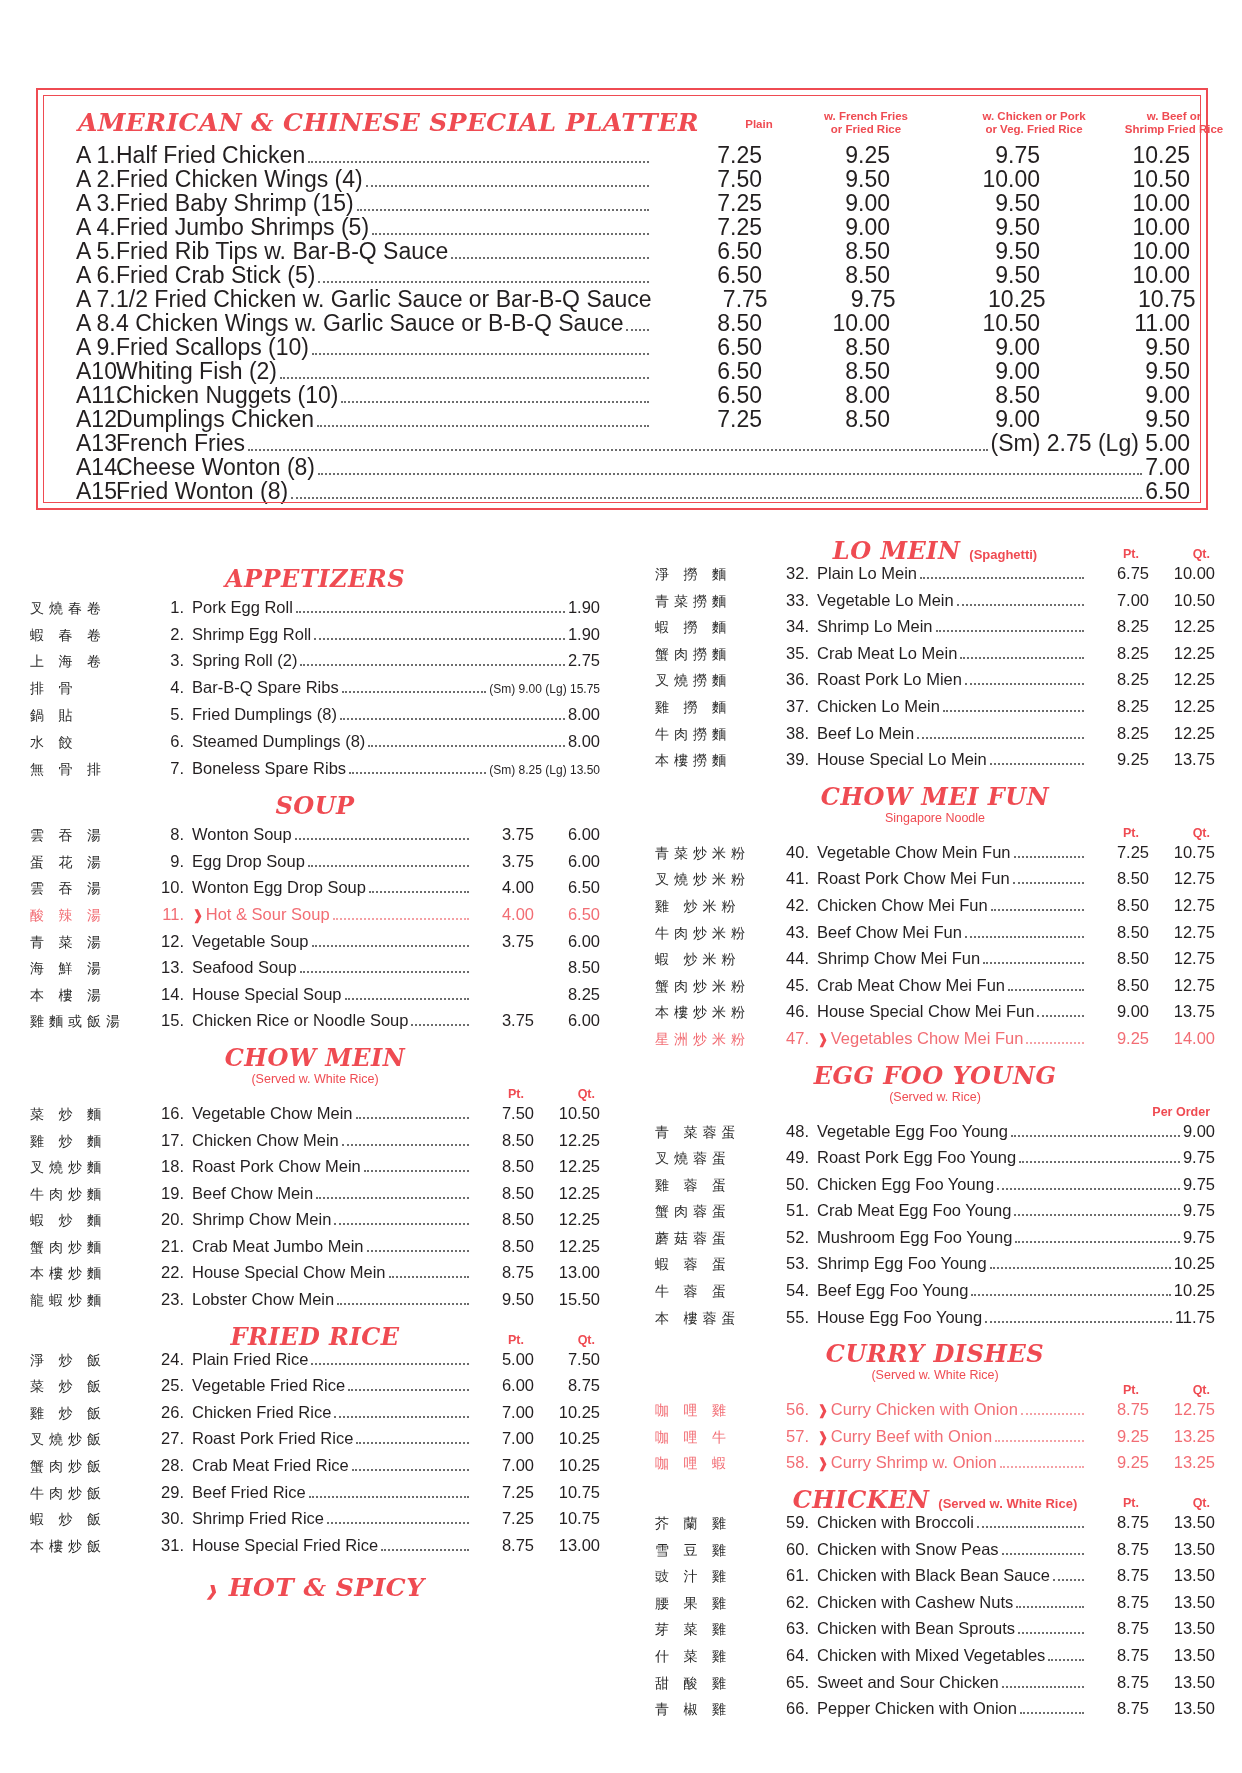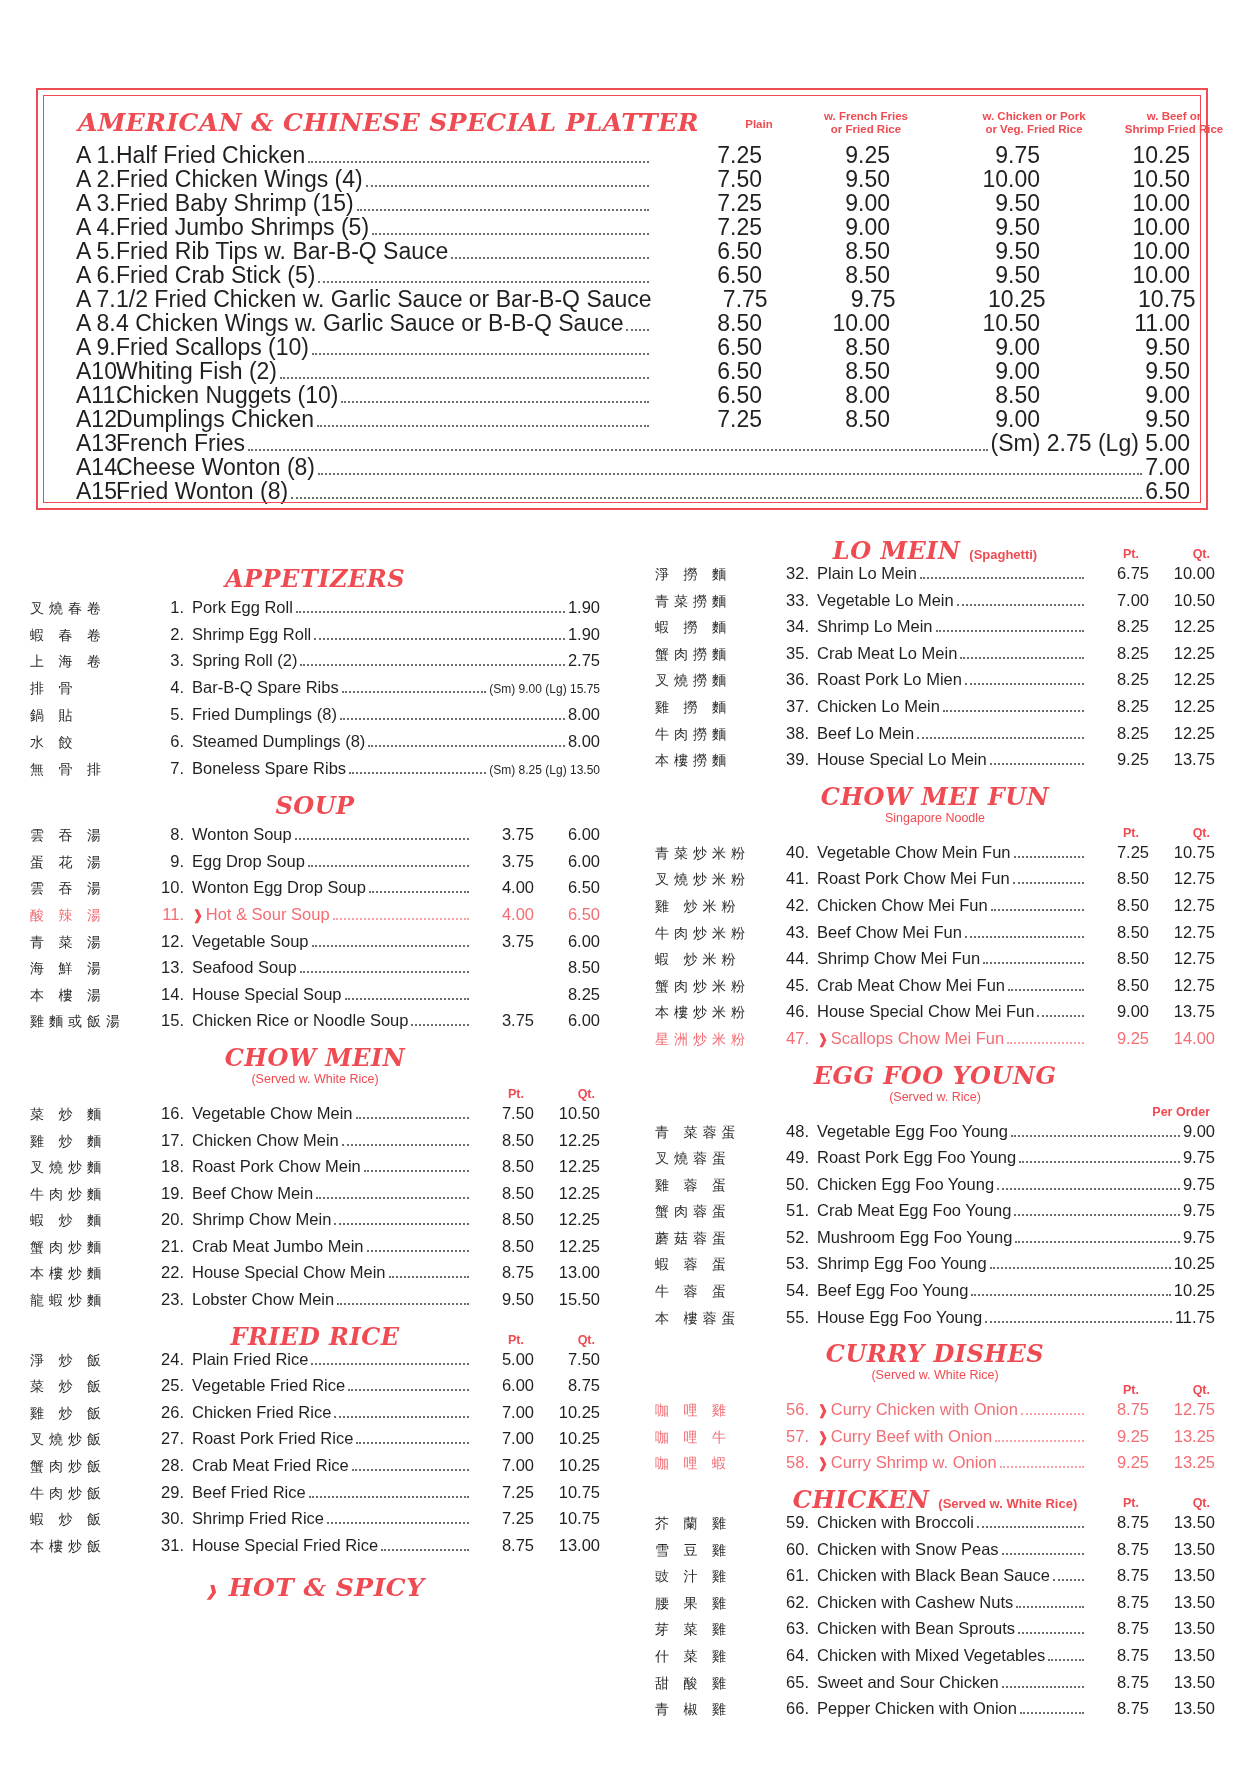--- a/index.html
+++ b/index.html
@@ -755,21 +755,21 @@
           <span class="num">46.</span>
           <span class="nm">House Special Chow Mei Fun</span>
           <span class="dots"></span>
           <span class="pt">9.00</span>
           <span class="qt">13.75</span>
         </div>
         <div class="item spicy">
           <span class="cn">星洲炒米粉</span>
           <span class="num">47.</span>
           <span class="pepper">❱</span>
-          <span class="nm">Scallops Chow Mei Fun</span>
+          <span class="nm">Vegetables Chow Mei Fun</span>
           <span class="dots"></span>
           <span class="pt">9.25</span>
           <span class="qt">14.00</span>
         </div>
       </div>
 
     <div class="sec-title">EGG FOO YOUNG</div>
     <div class="sec-sub">(Served w. Rice)</div>
     <div class="ptqt">
       <span class="qt">Per Order</span>

